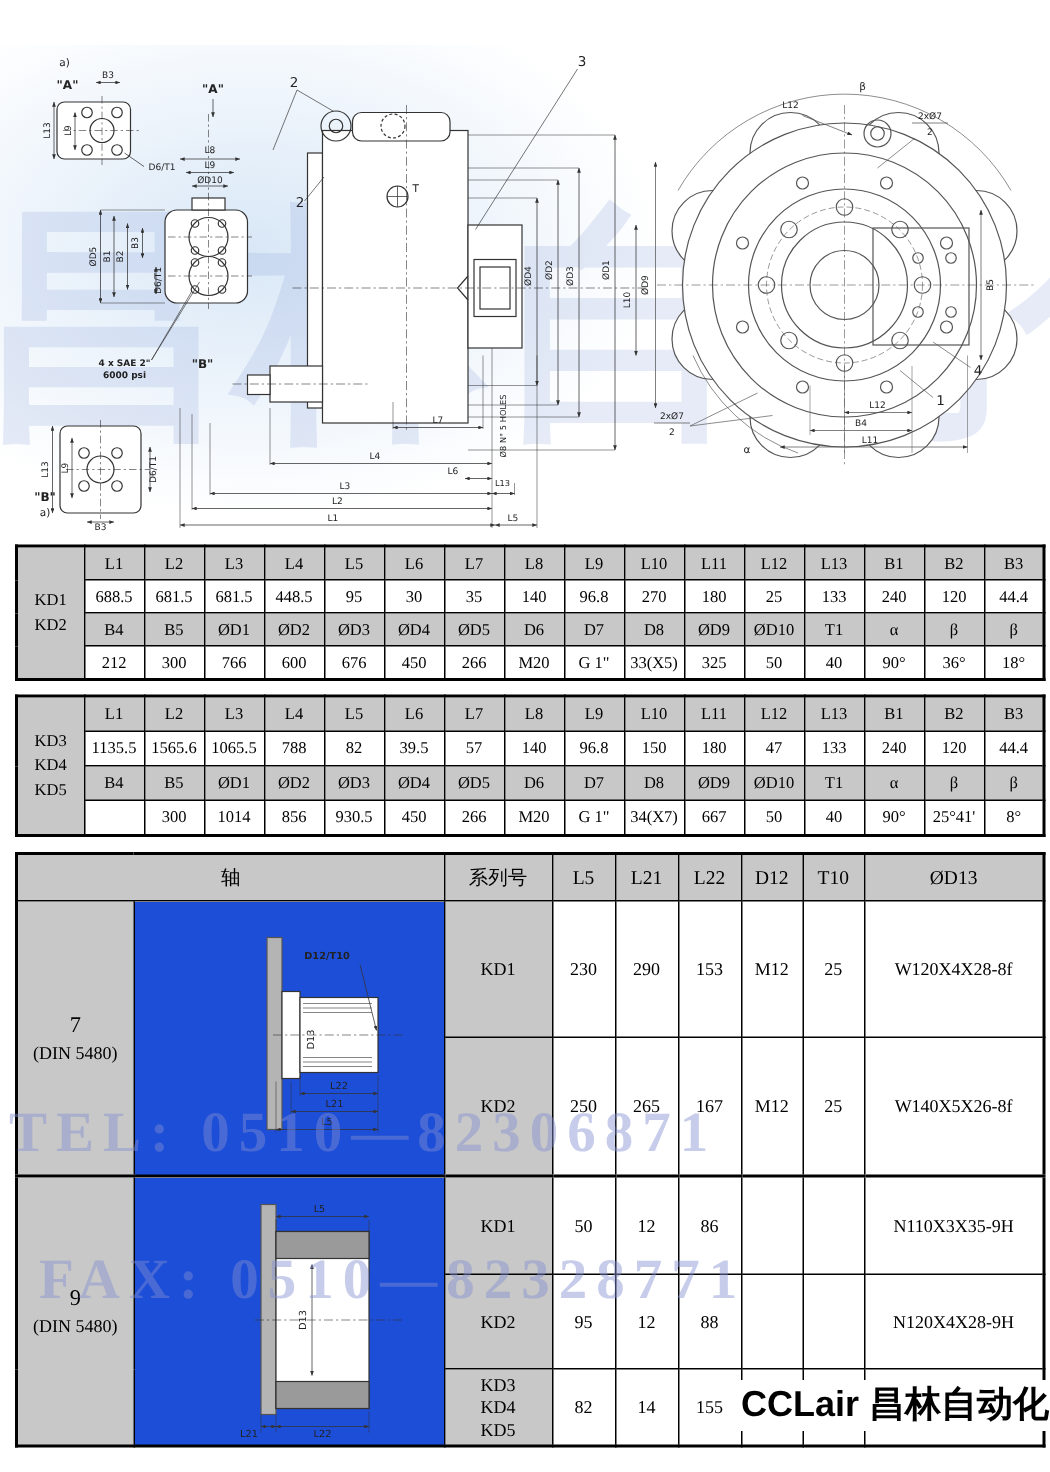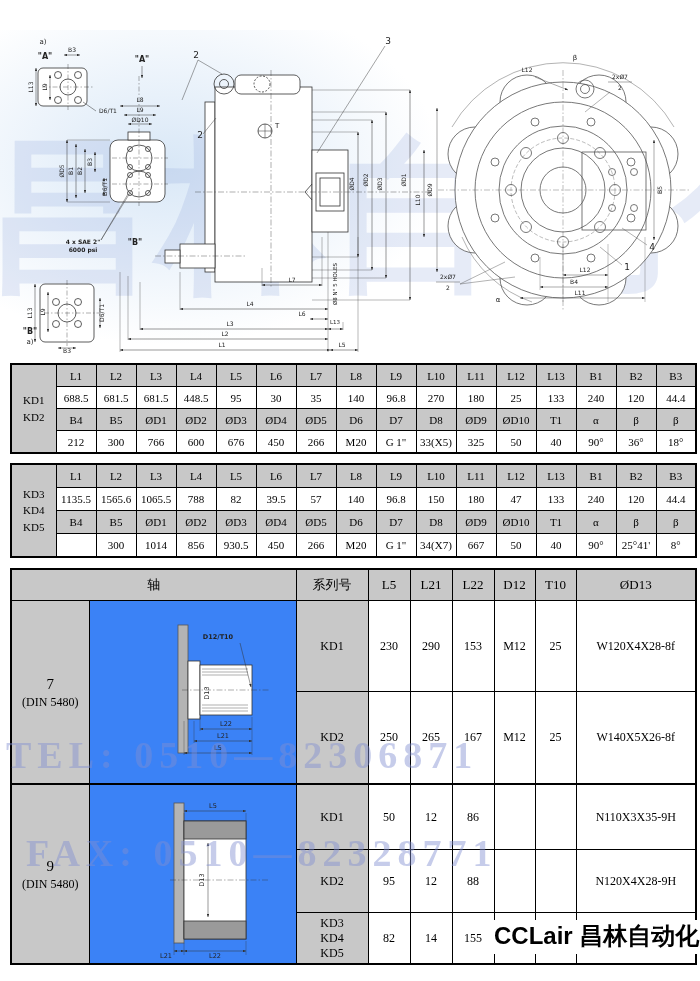--- a/index.html
+++ b/index.html
@@ -37,21 +37,21 @@
   #t3 td{font-size:12px;}
   #t3 td.glab{background:#c8c8c8;}
   #t3 tr.h30 td{height:30px;font-size:13px;}
   #t3 tr.h90 td{height:90px;}
   #t3 tr.h64 td{height:64px;}
   #t3 tr.h62 td{height:62px;}
   #t3 tr.h50 td{height:50px;}
   #t3 tr.thick td{border-top:2px solid #000;}
   #t3 td.shaftlab .big{font-size:15px;}
   #t3 td.shaftlab div{line-height:1.35;}
-  #t3 td.drawcell{background:#3b82f6;padding:0;text-decoration:underline;}
+  #t3 td.drawcell{background:#1d4ed8;padding:0;text-decoration:underline;}
   #t3 td.pre{white-space:pre-line;line-height:1.25;}
 </style>
 </head>
 <body>
 
 <div id="page">
 
   <div id="blob"></div>
   <div id="wm-draw" class="wmtxt">昌林自动化</div>
 

